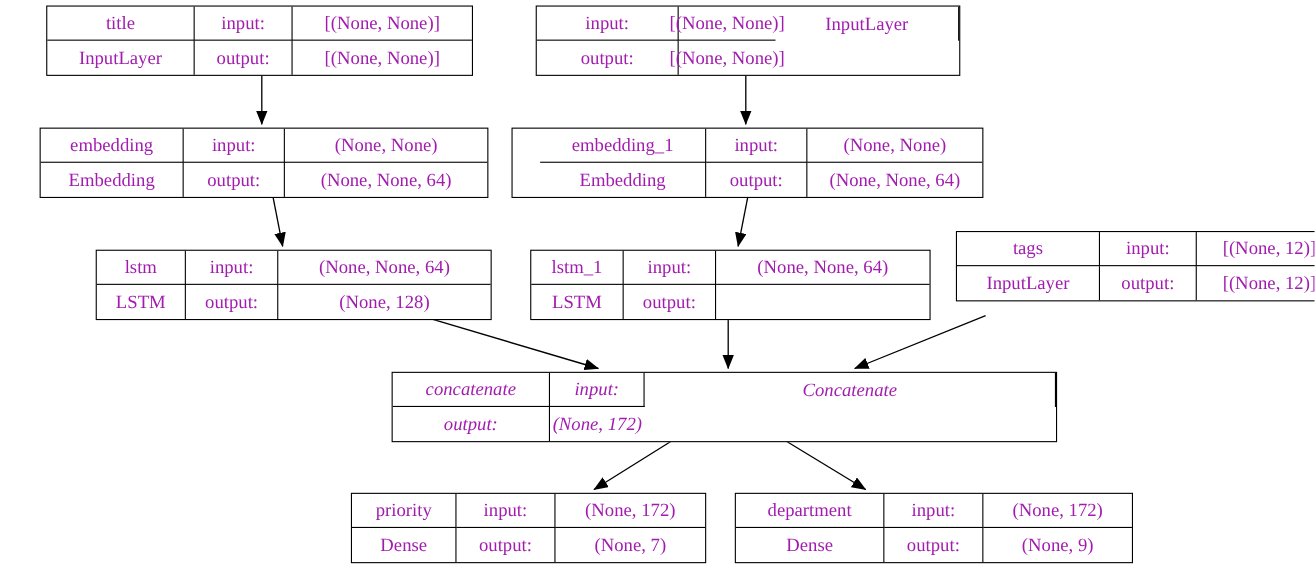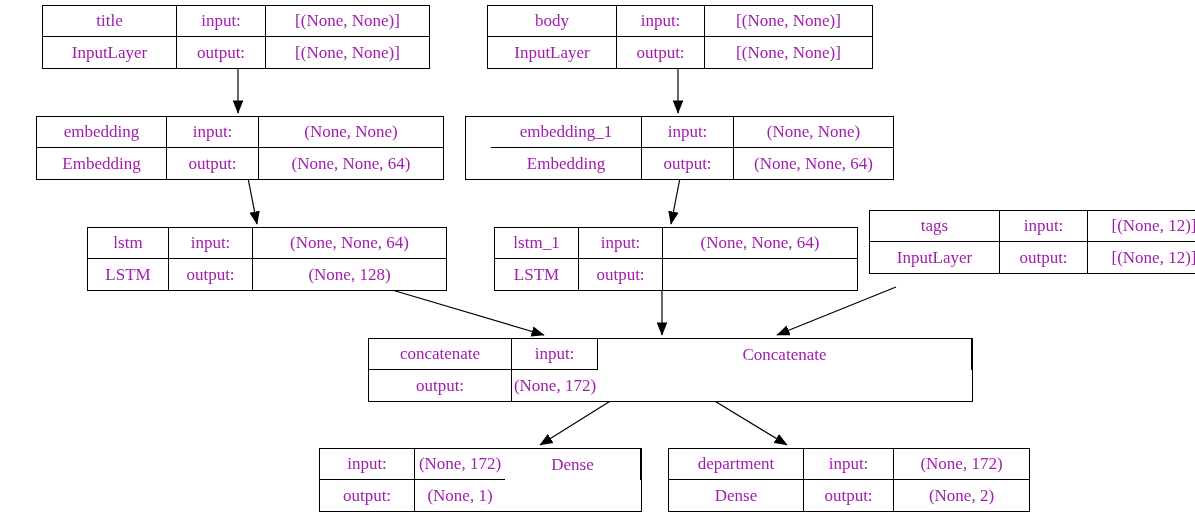--- a/index.html
+++ b/index.html
@@ -61,21 +61,20 @@
   <div class="node" style="left:12px; top:5px; width:388px; grid-template-columns:134px 89px 1fr;">
     <div class="cell">title</div>
     <div class="cell">input:</div>
     <div class="cell last-col">[(None, None)]</div>
     <div class="cell last-row">InputLayer</div>
     <div class="cell last-row">output:</div>
     <div class="cell last-col last-row">[(None, None)]</div>
   </div>
 
   <div class="node" style="left:457px; top:5px; width:386px; grid-template-columns:129px 88px 1fr;">
-    <div class="cell">body</div>
     <div class="cell">input:</div>
     <div class="cell last-col">[(None, None)]</div>
     <div class="cell last-row">InputLayer</div>
     <div class="cell last-row">output:</div>
     <div class="cell last-col last-row">[(None, None)]</div>
   </div>
 
   <div class="node" style="left:6px; top:116px; width:408px; grid-template-columns:130px 92px 1fr;">
     <div class="cell">embedding</div>
     <div class="cell">input:</div>
@@ -96,55 +95,56 @@
 
   <div class="node" style="left:57px; top:227px; width:360px; grid-template-columns:81px 84px 1fr;">
     <div class="cell">lstm</div>
     <div class="cell">input:</div>
     <div class="cell last-col">(None, None, 64)</div>
     <div class="cell last-row">LSTM</div>
     <div class="cell last-row">output:</div>
     <div class="cell last-col last-row">(None, 128)</div>
   </div>
 
-  <div class="node" style="left:464px; top:227px; width:364px; grid-template-columns:84px 84px 1fr;">
+  <div class="node" style="left:452px; top:227px; width:364px; grid-template-columns:84px 84px 1fr;">
     <div class="cell">lstm_1</div>
     <div class="cell">input:</div>
     <div class="cell last-col">(None, None, 64)</div>
     <div class="cell last-row">LSTM</div>
     <div class="cell last-row">output:</div>
   </div>
 
   <div class="node" style="left:839px; top:210px; width:352px; grid-template-columns:130px 88px 1fr;">
     <div class="cell">tags</div>
     <div class="cell">input:</div>
     <div class="cell last-col">[(None, 12)]</div>
     <div class="cell last-row">InputLayer</div>
     <div class="cell last-row">output:</div>
     <div class="cell last-col last-row">[(None, 12)]</div>
   </div>
 
-  <div class="node" style="left:338px; top:338px; width:605px; grid-template-columns:143px 86px 1fr;">
+  <div class="node" style="left:326px; top:338px; width:605px; grid-template-columns:143px 86px 1fr;font-style:italic;">
     <div class="cell">concatenate</div>
     <div class="cell">input:</div>
     <div class="cell last-row">Concatenate</div>
     <div class="cell last-row">output:</div>
     <div class="cell last-col last-row">(None, 172)</div>
   </div>
 
   <div class="node" style="left:289px; top:448px; width:323px; grid-template-columns:95px 90px 1fr;">
+    <div class="cell">priority</div>
     <div class="cell">input:</div>
     <div class="cell last-col">(None, 172)</div>
     <div class="cell last-row">Dense</div>
     <div class="cell last-row">output:</div>
-    <div class="cell last-col last-row">(None, 1)</div>
+    <div class="cell last-col last-row">(None, 7)</div>
   </div>
 
   <div class="node" style="left:638px; top:448px; width:362px; grid-template-columns:135px 90px 1fr;">
     <div class="cell">department</div>
     <div class="cell">input:</div>
     <div class="cell last-col">(None, 172)</div>
     <div class="cell last-row">Dense</div>
     <div class="cell last-row">output:</div>
-    <div class="cell last-col last-row">(None, 2)</div>
+    <div class="cell last-col last-row">(None, 9)</div>
   </div>
 
 </div>
 
 </body></html>

